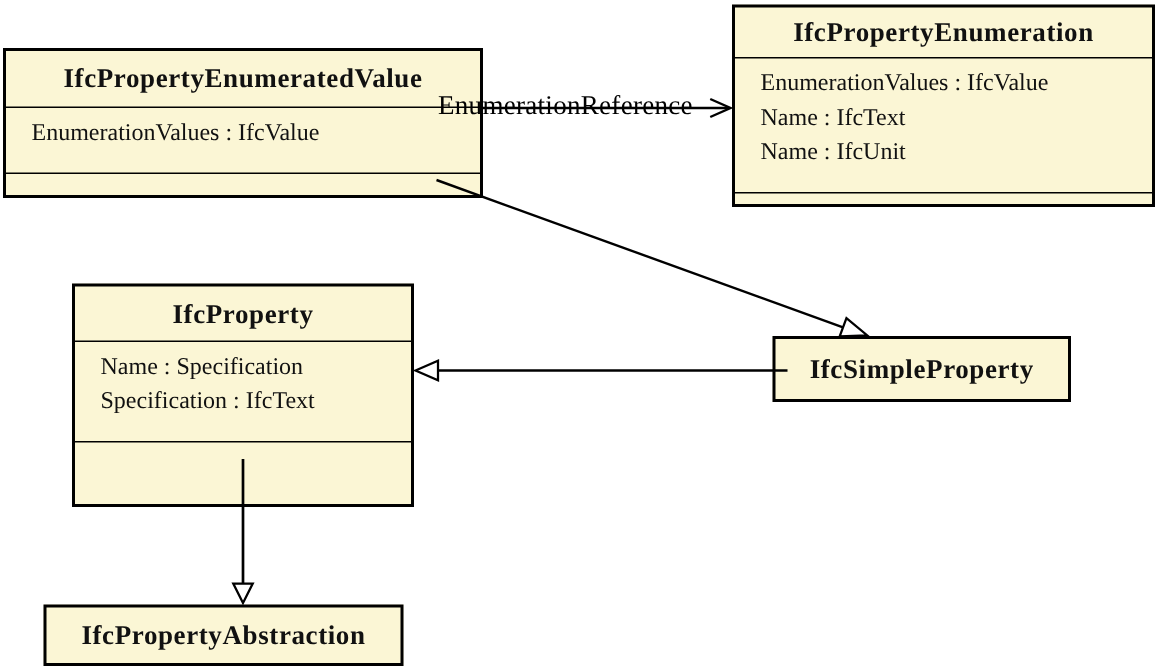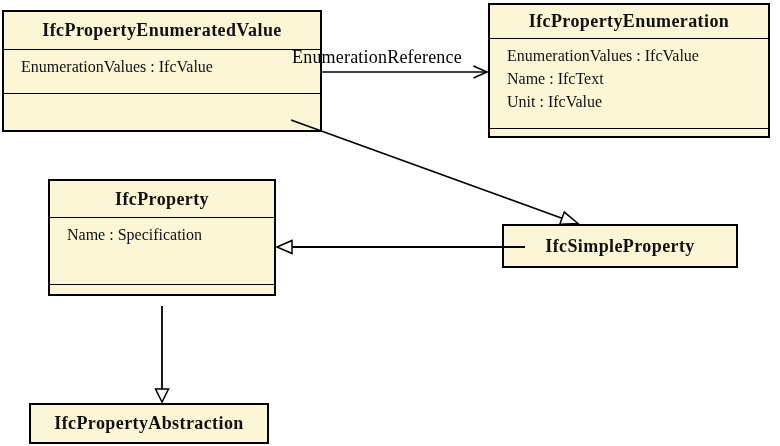--- a/index.html
+++ b/index.html
@@ -29,55 +29,56 @@
     padding:5px 8px 4px 17px;
     border-bottom:1px solid #000;
     flex:0 0 auto;
     white-space:nowrap;
   }
   .ops { flex:1 1 auto; }
   svg.edges { position:absolute; left:0; top:0; z-index:5; pointer-events:none; }
   .edge-label {
     position:absolute; z-index:6;
     font-size:18px; line-height:20px; color:#000;
-    white-space:nowrap; letter-spacing:0.2px;
+    white-space:nowrap; letter-spacing:0.2px;margin-top:13px;
   }
 </style>
 </head>
 <body style="background: rgb(255, 255, 255); --box-fill: #fbf6d5; --box-border: #000000;">
 
 <div class="canvas">
 
-  <div class="uml-class" style="left:2px;top:10px;width:320px;height:122px">
+  <div class="uml-class" style="left:2px;top:32px;width:320px;height:100px">
     <div class="hdr" style="height:37px">IfcPropertyEnumeratedValue</div>
     <div class="attrs" style="height:34px">
       <div>EnumerationValues : IfcValue</div>
     </div>
     <div class="ops"></div>
   </div>
 
   <div class="uml-class" style="left:488px;top:3px;width:282px;height:135px">
     <div class="hdr" style="height:33px">IfcPropertyEnumeration</div>
     <div class="attrs" style="height:80px">
       <div>EnumerationValues : IfcValue</div>
       <div>Name : IfcText</div>
-      <div>Unit : IfcValue</div>
+      <div>Name : IfcUnit</div>
     </div>
     <div class="ops"></div>
   </div>
 
-  <div class="uml-class" style="left:48px;top:179px;width:228px;height:117px">
+  <div class="uml-class" style="left:48px;top:189px;width:228px;height:149px">
     <div class="hdr" style="height:36px">IfcProperty</div>
     <div class="attrs" style="height:57px">
       <div>Name : Specification</div>
+      <div>Specification : IfcText</div>
     </div>
     <div class="ops"></div>
   </div>
 
-  <div class="uml-class" style="left:502px;top:224px;width:236px;height:44px">
+  <div class="uml-class" style="left:515px;top:224px;width:199px;height:44px">
     <div class="hdr no-divider">IfcSimpleProperty</div>
   </div>
 
   <div class="uml-class" style="left:29px;top:403px;width:240px;height:41px">
     <div class="hdr no-divider">IfcPropertyAbstraction</div>
   </div>
 
   <svg class="edges" width="780" height="446" viewBox="0 0 780 446">
 
     <g>

